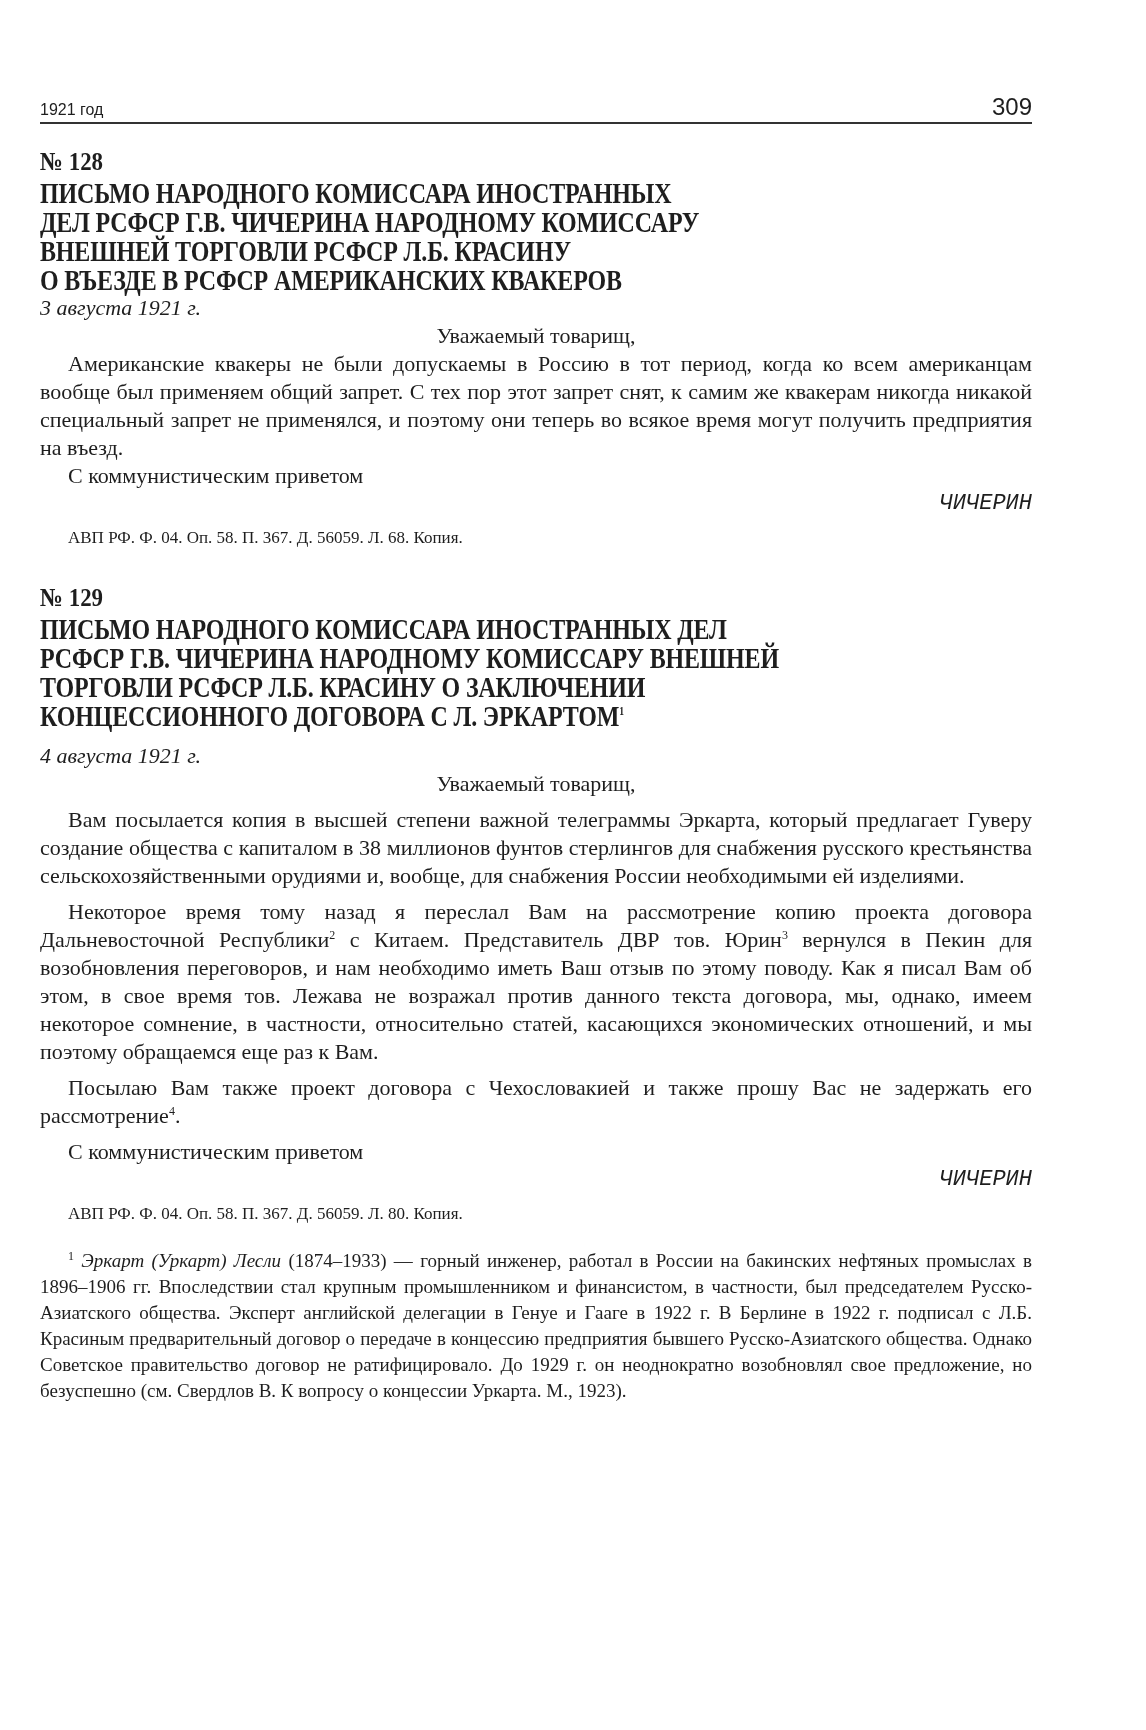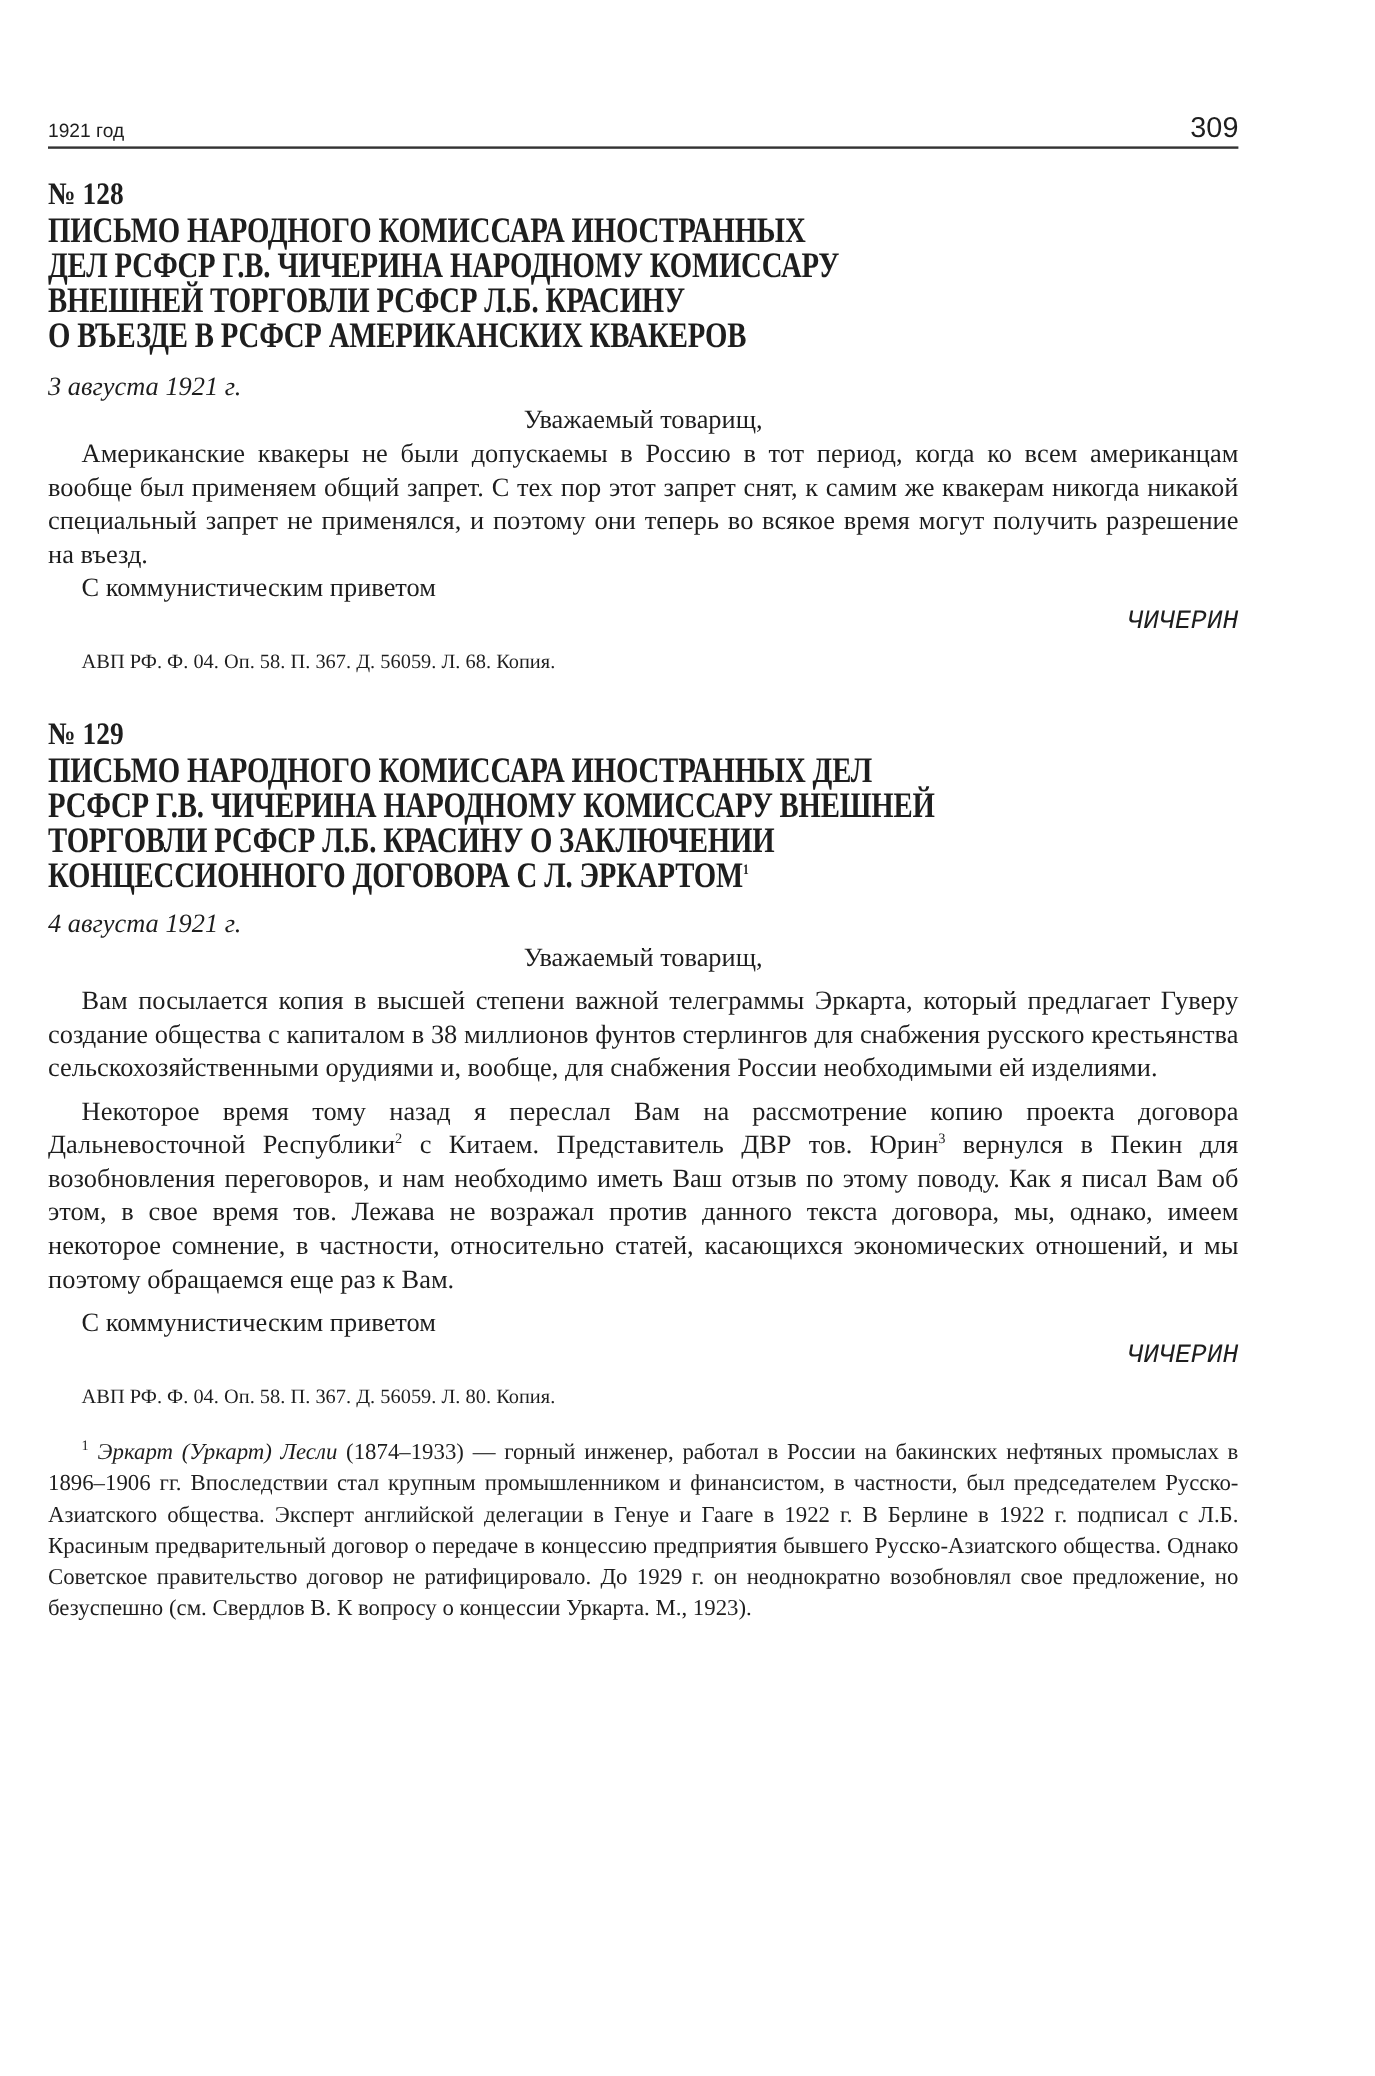--- a/index.html
+++ b/index.html
@@ -32,40 +32,41 @@
   </div>
 
   <section style="margin-top:22px;">
     <div class="doc-num">№ 128</div>
     <div class="doc-title">
       <div>ПИСЬМО НАРОДНОГО КОМИССАРА ИНОСТРАННЫХ</div>
       <div>ДЕЛ РСФСР Г.В. ЧИЧЕРИНА НАРОДНОМУ КОМИССАРУ</div>
       <div>ВНЕШНЕЙ ТОРГОВЛИ РСФСР Л.Б. КРАСИНУ</div>
       <div>О ВЪЕЗДЕ В РСФСР АМЕРИКАНСКИХ КВАКЕРОВ</div>
     </div>
-    <div class="date" style="margin-top:14px;">3 августа 1921 г.</div>
+    <div class="date" style="">3 августа 1921 г.</div>
     <div class="salutation">Уважаемый товарищ,</div>
-    <p class="body">Американские квакеры не были допускаемы в Россию в тот период, когда ко всем американцам вообще был применяем общий запрет. С тех пор этот запрет снят, к самим же квакерам никогда никакой специальный запрет не применялся, и поэтому они теперь во всякое время могут получить разрешение на въезд.</p>
+    <p class="body">Американские квакеры не были допускаемы в Россию в тот период, когда ко всем американцам вообще был применяем общий запрет. С тех пор этот запрет снят, к самим же квакерам никогда никакой специальный запрет не применялся, и поэтому они теперь во всякое время могут получить предприятия на въезд.</p>
     <div class="closing">С коммунистическим приветом</div>
     <div class="signature">ЧИЧЕРИН</div>
     <div class="archive" style="margin-top:8px;">АВП РФ. Ф. 04. Оп. 58. П. 367. Д. 56059. Л. 68. Копия.</div>
   </section>
 
   <section style="margin-top:32px;">
     <div class="doc-num">№ 129</div>
     <div class="doc-title">
       <div>ПИСЬМО НАРОДНОГО КОМИССАРА ИНОСТРАННЫХ ДЕЛ</div>
       <div>РСФСР Г.В. ЧИЧЕРИНА НАРОДНОМУ КОМИССАРУ ВНЕШНЕЙ</div>
       <div>ТОРГОВЛИ РСФСР Л.Б. КРАСИНУ О ЗАКЛЮЧЕНИИ</div>
       <div><span>КОНЦЕССИОННОГО ДОГОВОРА С Л. ЭРКАРТОМ</span><sup>1</sup></div>
     </div>
     <div class="date" style="margin-top:12px;">4 августа 1921 г.</div>
     <div class="salutation" style="margin-bottom:8px;">Уважаемый товарищ,</div>
     <p class="body" style="margin-bottom:8px;">Вам посылается копия в высшей степени важной телеграммы Эркарта, который предлагает Гуверу создание общества с капиталом в 38 миллионов фунтов стерлингов для снабжения русского крестьянства сельскохозяйственными орудиями и, вообще, для снабжения России необходимыми ей изделиями.</p>
     <p class="body" style="margin-bottom:8px;"><span>Некоторое время тому назад я переслал Вам на рассмотрение копию проекта договора Дальневосточной Республики</span><sup>2</sup><span> с Китаем. Представитель ДВР тов. Юрин</span><sup>3</sup><span> вернулся в Пекин для возобновления переговоров, и нам необходимо иметь Ваш отзыв по этому поводу. Как я писал Вам об этом, в свое время тов. Лежава не возражал против данного текста договора, мы, однако, имеем некоторое сомнение, в частности, относительно статей, касающихся экономических отношений, и мы поэтому обращаемся еще раз к Вам.</span></p>
+    <p class="body" style="margin-bottom:8px;"><span>Посылаю Вам также проект договора с Чехословакией и также прошу Вас не задержать его рассмотрение</span><sup>4</sup><span>.</span></p>
     <div class="closing">С коммунистическим приветом</div>
     <div class="signature">ЧИЧЕРИН</div>
     <div class="archive" style="margin-top:8px;">АВП РФ. Ф. 04. Оп. 58. П. 367. Д. 56059. Л. 80. Копия.</div>
   </section>
 
   <section style="margin-top:22px;">
     <p class="footnote"><sup>1</sup> <span class="fn-name">Эркарт (Уркарт) Лесли</span><span> (1874–1933) — горный инженер, работал в России на бакинских нефтяных промыслах в 1896–1906 гг. Впоследствии стал крупным промышленником и финансистом, в частности, был председателем Русско-Азиатского общества. Эксперт английской делегации в Генуе и Гааге в 1922 г. В Берлине в 1922 г. подписал с Л.Б. Красиным предварительный договор о передаче в концессию предприятия бывшего Русско-Азиатского общества. Однако Советское правительство договор не ратифицировало. До 1929 г. он неоднократно возобновлял свое предложение, но безуспешно (см. Свердлов В. К вопросу о концессии Уркарта. М., 1923).</span></p>
   </section>
 
 </div>

